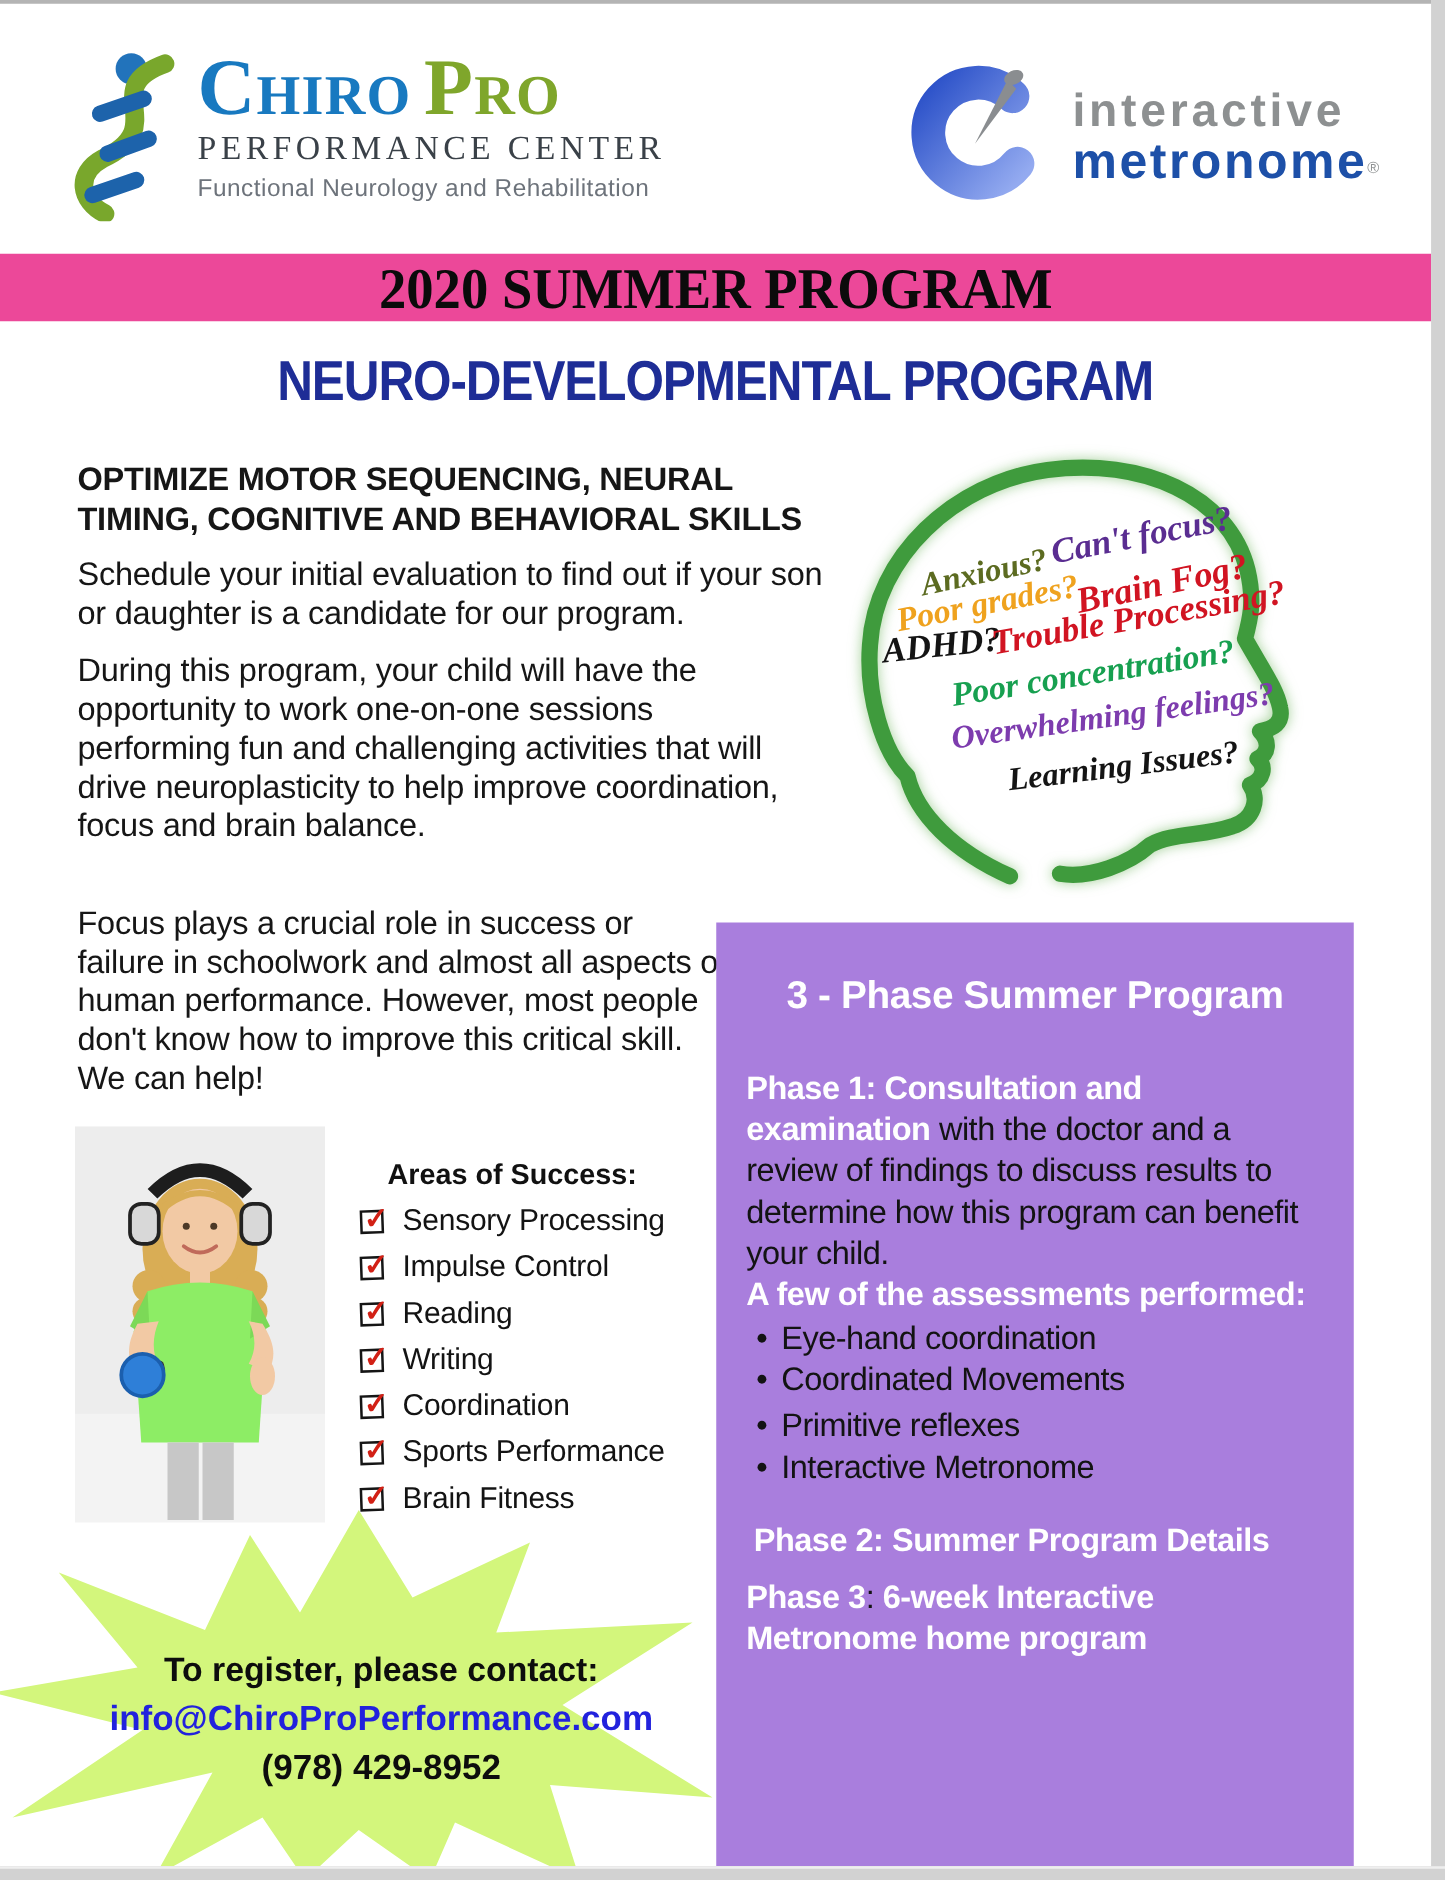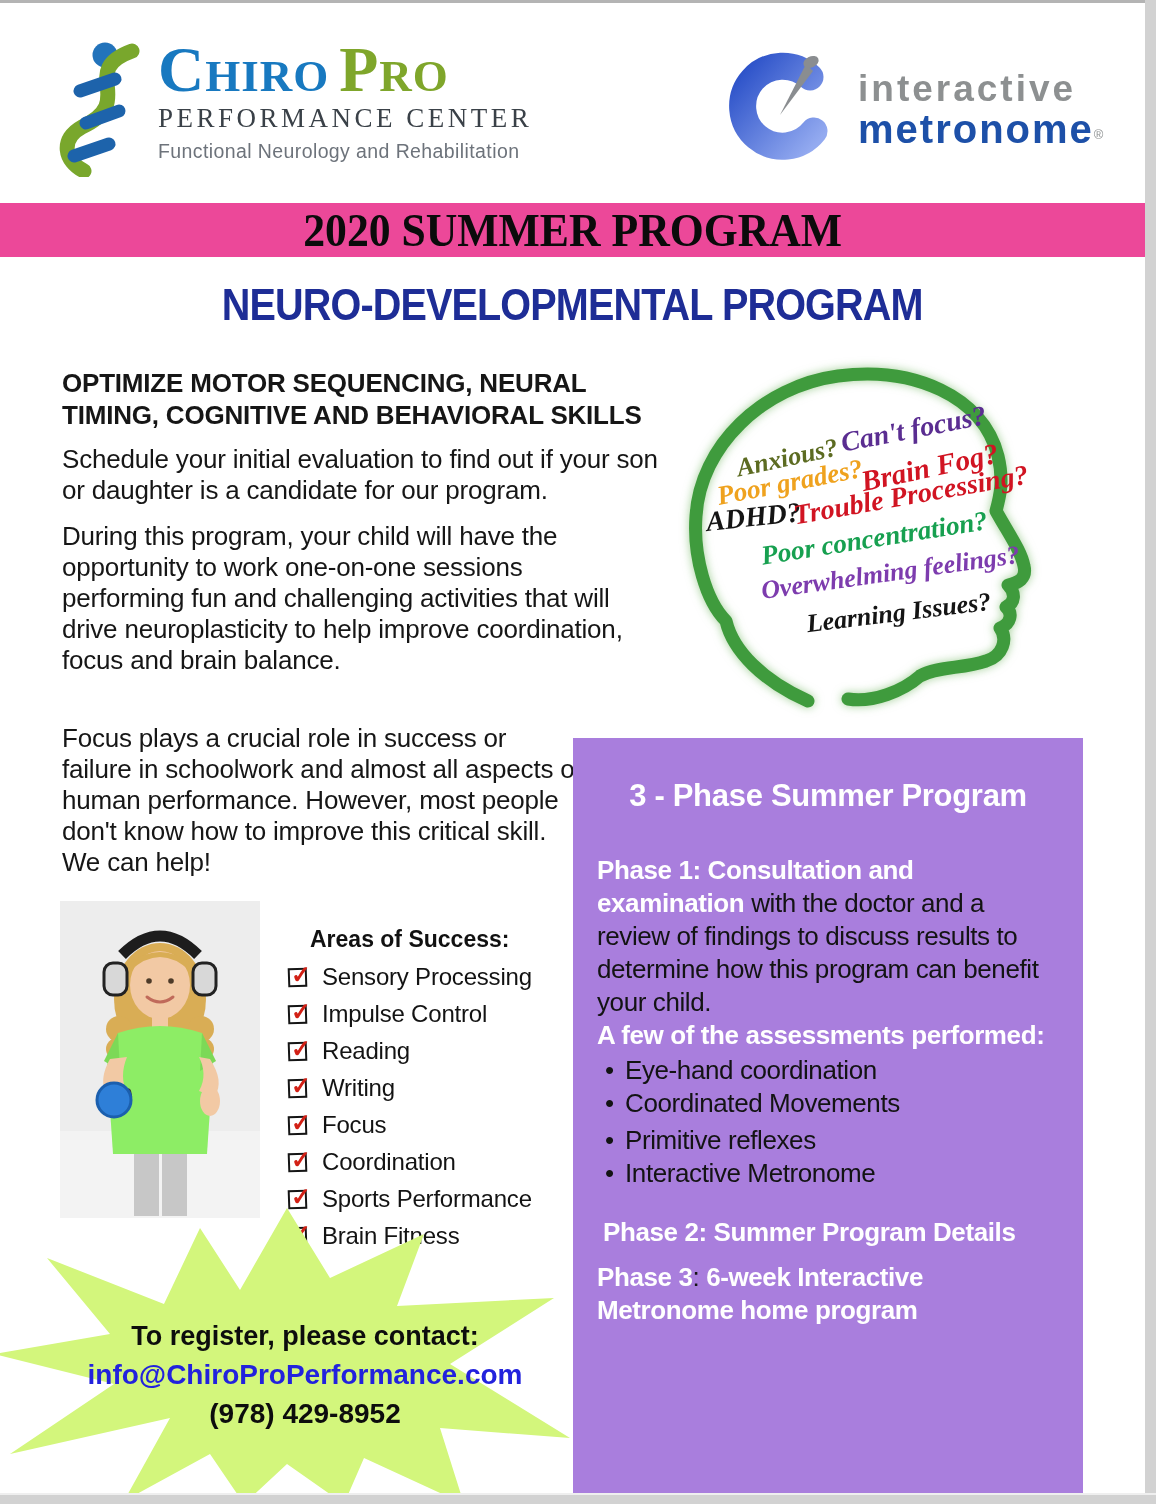--- a/index.html
+++ b/index.html
@@ -232,24 +232,20 @@
       <div class="check-row">
         <span class="cbox"></span>
         <span class="lbl">Reading</span>
         </div>
       <div class="check-row">
         <span class="cbox"></span>
         <span class="lbl">Writing</span>
         </div>
       <div class="check-row">
         <span class="cbox"></span>
-        <span class="lbl">Focus</span>
-        </div>
-      <div class="check-row">
-        <span class="cbox"></span>
         <span class="lbl">Coordination</span>
         </div>
       <div class="check-row">
         <span class="cbox"></span>
         <span class="lbl">Sports Performance</span>
         </div>
       <div class="check-row">
         <span class="cbox"></span>
         <span class="lbl">Brain Fitness</span>
         </div>

